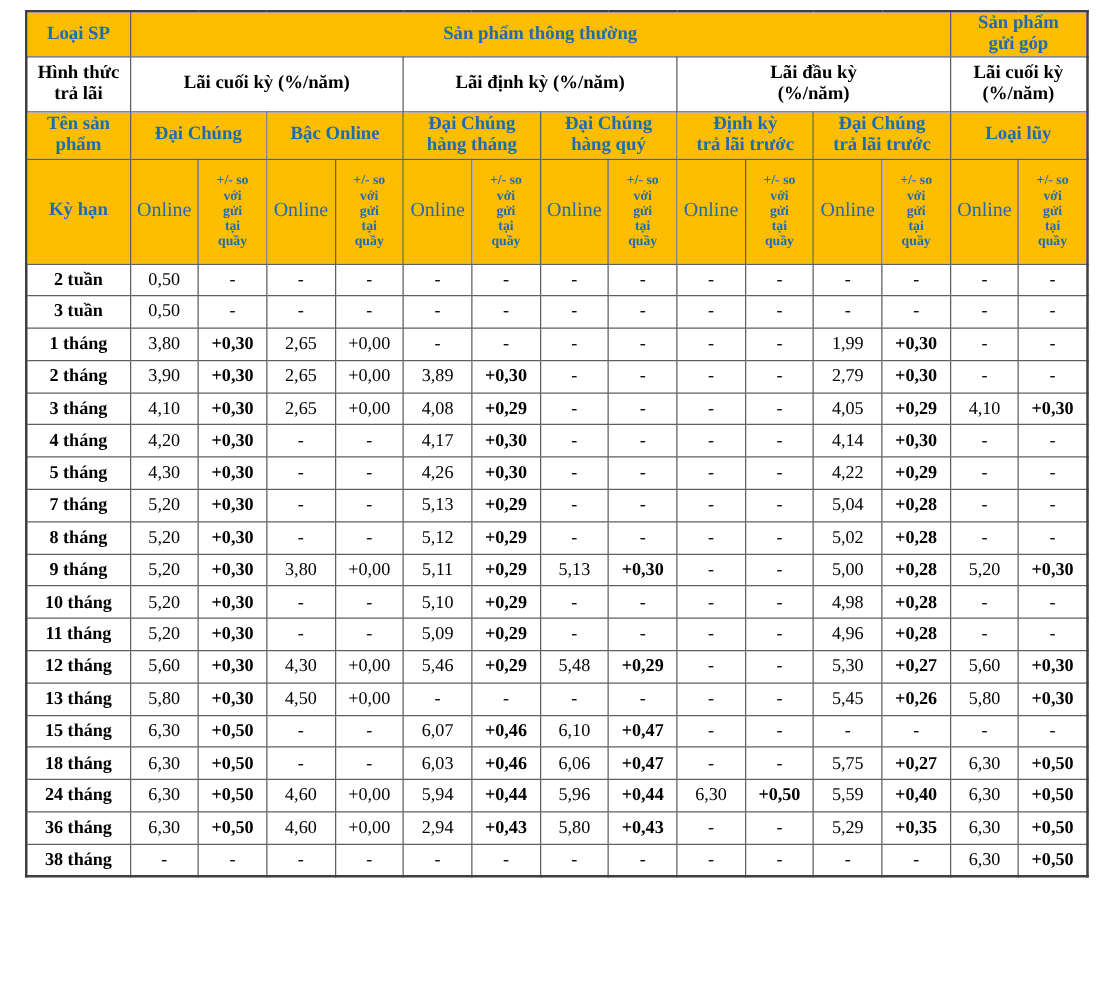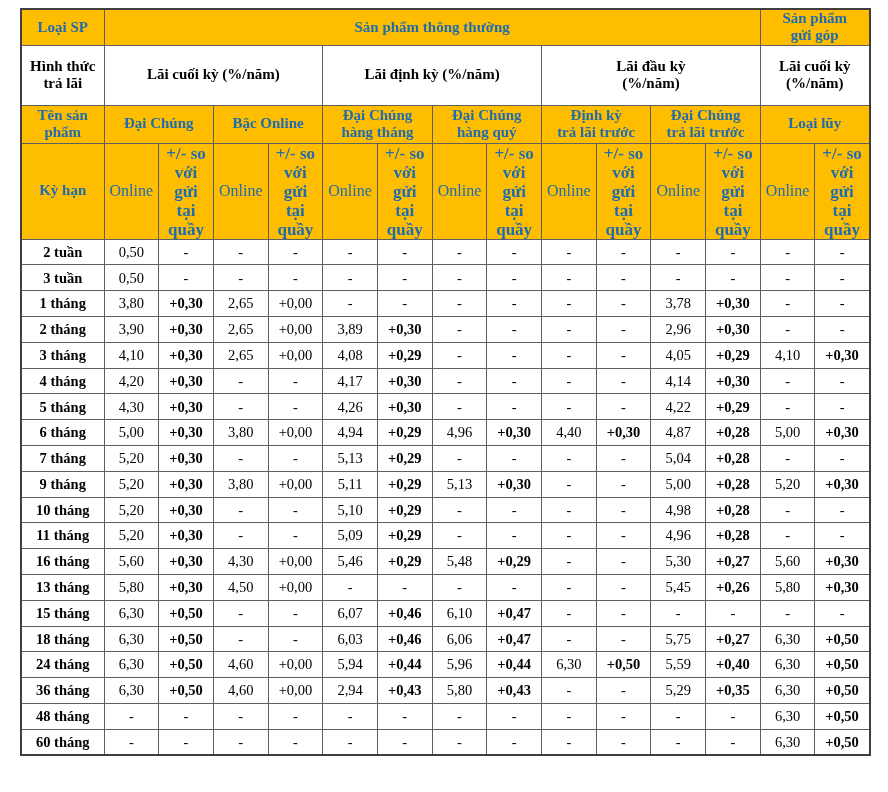--- a/index.html
+++ b/index.html
@@ -36,25 +36,25 @@
     font-weight: bold;
     font-size: 15px;
   }
   thead td.hw {
     background: #ffffff;
     color: #000000;
     font-weight: bold;
     font-size: 15px;
   }
   thead tr:nth-child(1) { height: 36px; }
-  thead tr:nth-child(2) { height: 60px; }
+  thead tr:nth-child(2) { height: 44px; }
   thead tr:nth-child(3) { height: 38px; margin-left: 26px; }
   thead tr:nth-child(4) { height: 84px; }
   thead td.online-h { font-weight: normal; font-size: 16px; }
-  thead td.delta-h  { font-weight: bold; font-size: 17px; line-height: 1.12; }
+  thead td.delta-h  { font-weight: bold; font-size: 11px; line-height: 1.12; }
 
   
   tbody tr { height: 25.8px; }
   tbody td {
     background: #ffffff;
     color: #000000;
     font-size: 14.5px;
     border-top: 1px solid #404040;
     border-bottom: 1px solid #404040;
     border-left: 1px solid #7a7a7a;
@@ -189,38 +189,38 @@
         <td>3,80</td>
         <td class="bold">+0,30</td>
         <td>2,65</td>
         <td>+0,00</td>
         <td>-</td>
         <td>-</td>
         <td>-</td>
         <td>-</td>
         <td>-</td>
         <td>-</td>
-        <td>3,78</td>
+        <td>1,99</td>
         <td class="bold">+0,30</td>
         <td>-</td>
         <td>-</td>
       </tr>
       <tr>
         <td class="term">2 tháng</td>
         <td>3,90</td>
         <td class="bold">+0,30</td>
         <td>2,65</td>
         <td>+0,00</td>
         <td>3,89</td>
         <td class="bold">+0,30</td>
         <td>-</td>
         <td>-</td>
         <td>-</td>
         <td>-</td>
-        <td>2,96</td>
+        <td>2,79</td>
         <td class="bold">+0,30</td>
         <td>-</td>
         <td>-</td>
       </tr>
       <tr>
         <td class="term">3 tháng</td>
         <td>4,10</td>
         <td class="bold">+0,30</td>
         <td>2,65</td>
         <td>+0,00</td>
@@ -263,54 +263,54 @@
         <td>-</td>
         <td>-</td>
         <td>-</td>
         <td>-</td>
         <td>4,22</td>
         <td class="bold">+0,29</td>
         <td>-</td>
         <td>-</td>
       </tr>
       <tr>
-        <td class="term">6 tháng</td>
-        <td>5,00</td>
-        <td class="bold">+0,30</td>
-        <td>3,80</td>
-        <td>+0,00</td>
-        <td>4,94</td>
-        <td class="bold">+0,29</td>
-        <td>4,96</td>
-        <td class="bold">+0,30</td>
-        <td>4,40</td>
-        <td class="bold">+0,30</td>
-        <td>4,87</td>
-        <td class="bold">+0,28</td>
-        <td>5,00</td>
-        <td class="bold">+0,30</td>
-      </tr>
-      <tr>
         <td class="term">7 tháng</td>
         <td>5,20</td>
         <td class="bold">+0,30</td>
         <td>-</td>
         <td>-</td>
         <td>5,13</td>
         <td class="bold">+0,29</td>
         <td>-</td>
         <td>-</td>
         <td>-</td>
         <td>-</td>
         <td>5,04</td>
         <td class="bold">+0,28</td>
         <td>-</td>
         <td>-</td>
       </tr>
       <tr>
+        <td class="term">8 tháng</td>
+        <td>5,20</td>
+        <td class="bold">+0,30</td>
+        <td>-</td>
+        <td>-</td>
+        <td>5,12</td>
+        <td class="bold">+0,29</td>
+        <td>-</td>
+        <td>-</td>
+        <td>-</td>
+        <td>-</td>
+        <td>5,02</td>
+        <td class="bold">+0,28</td>
+        <td>-</td>
+        <td>-</td>
+      </tr>
+      <tr>
         <td class="term">9 tháng</td>
         <td>5,20</td>
         <td class="bold">+0,30</td>
         <td>3,80</td>
         <td>+0,00</td>
         <td>5,11</td>
         <td class="bold">+0,29</td>
         <td>5,13</td>
         <td class="bold">+0,30</td>
         <td>-</td>
@@ -348,21 +348,21 @@
         <td>-</td>
         <td>-</td>
         <td>-</td>
         <td>-</td>
         <td>4,96</td>
         <td class="bold">+0,28</td>
         <td>-</td>
         <td>-</td>
       </tr>
       <tr>
-        <td class="term">16 tháng</td>
+        <td class="term">12 tháng</td>
         <td>5,60</td>
         <td class="bold">+0,30</td>
         <td>4,30</td>
         <td>+0,00</td>
         <td>5,46</td>
         <td class="bold">+0,29</td>
         <td>5,48</td>
         <td class="bold">+0,29</td>
         <td>-</td>
         <td>-</td>
@@ -450,38 +450,21 @@
         <td>5,80</td>
         <td class="bold">+0,43</td>
         <td>-</td>
         <td>-</td>
         <td>5,29</td>
         <td class="bold">+0,35</td>
         <td>6,30</td>
         <td class="bold">+0,50</td>
       </tr>
       <tr>
-        <td class="term">48 tháng</td>
-        <td>-</td>
-        <td>-</td>
-        <td>-</td>
-        <td>-</td>
-        <td>-</td>
-        <td>-</td>
-        <td>-</td>
-        <td>-</td>
-        <td>-</td>
-        <td>-</td>
-        <td>-</td>
-        <td>-</td>
-        <td>6,30</td>
-        <td class="bold">+0,50</td>
-      </tr>
-      <tr>
-        <td class="term">60 tháng</td>
+        <td class="term">38 tháng</td>
         <td>-</td>
         <td>-</td>
         <td>-</td>
         <td>-</td>
         <td>-</td>
         <td>-</td>
         <td>-</td>
         <td>-</td>
         <td>-</td>
         <td>-</td>

